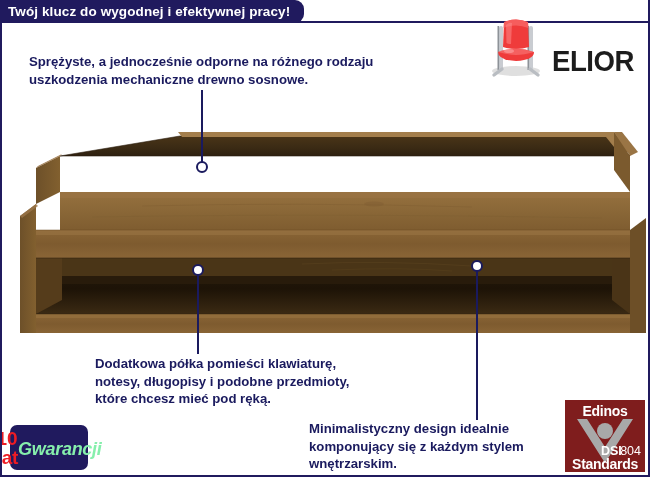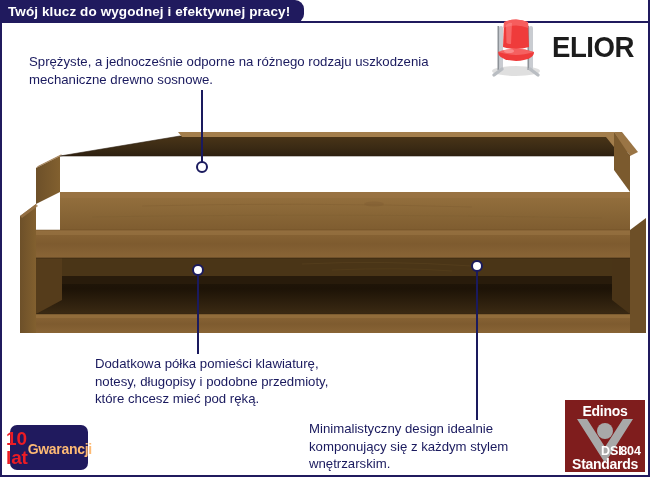--- a/index.html
+++ b/index.html
@@ -53,21 +53,21 @@
   }
 
   
   .logo {
     position: absolute;
     left: 484px;
     top: 16px;
     width: 150px;
     height: 62px;
     display: flex;
-    align-items: center;
+    align-items: flex-end;
     z-index: 4;
   }
   .logo-chair {
     position: relative;
     width: 60px;
     height: 62px;
     flex: none;
   }
   .logo-word {
     font-size: 30px;
@@ -78,21 +78,21 @@
     font-family: "Liberation Sans", sans-serif;
     transform: scaleX(0.92);
     transform-origin: left center;
   }
 
   
   .callout {
     position: absolute;
     color: #1a1a5e;
     font-size: 13.2px;
-    font-weight: normal;
+    font-weight: bold;
     line-height: 1.33;
     z-index: 5;
   }
   #callout-wood  { left: 27px;  top: 53px;  width: 420px; }
   #callout-shelf { left: 93px;  top: 355px; width: 260px; }
   #callout-design{ left: 307px; top: 420px; width: 250px; }
 
   
   .leader {
     position: absolute;
@@ -137,25 +137,26 @@
     justify-content: center;
     line-height: 1;
   }
   .warranty-years {
     color: #ed1c24;
     font-size: 19px;
     font-weight: bold;
     letter-spacing: -0.2px;
   }
   .warranty-label {
-    color: #fdba74;
-    font-size: 14px;
+    color: #86efac;
+    font-size: 18px;
     font-weight: bold;
     margin-top: 2px;
     letter-spacing: -0.3px;
+    font-style: italic;
   }
 
   
   .standards {
     position: absolute;
     left: 563px;
     top: 400px;
     width: 80px;
     height: 72px;
     background: #7f1d1d;
@@ -182,21 +183,21 @@
     font-size: 12.5px;
     font-weight: bold;
     margin-left: 32px;
   }
   .std-num {
     position: absolute;
     right: 4px;
     top: 44px;
     color: #ffffff;
     font-size: 12.5px;
-    font-weight: bold;
+    font-weight: normal;
   }
   .std-bottom {
     position: absolute;
     left: 0;
     bottom: 0;
     width: 80px;
     text-align: center;
     color: #ffffff;
     font-size: 14px;
     font-weight: bold;

